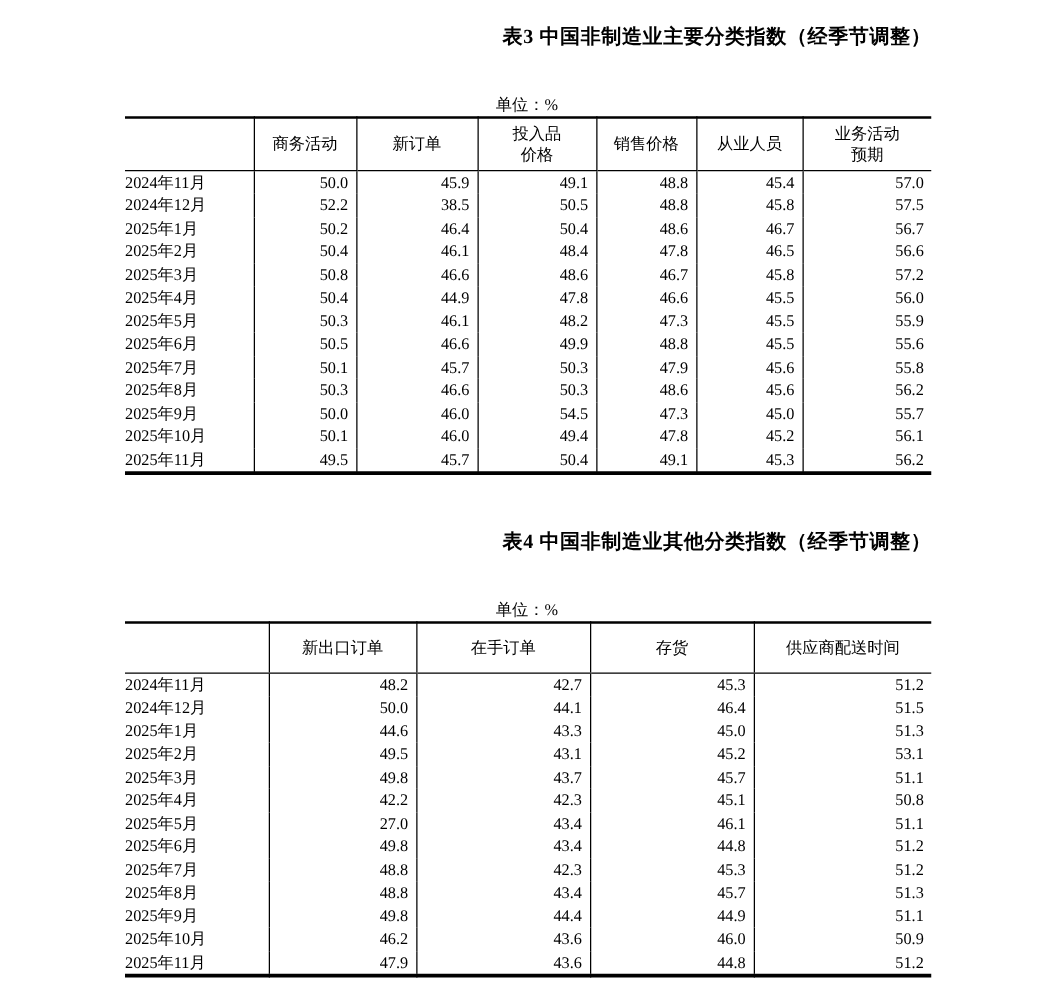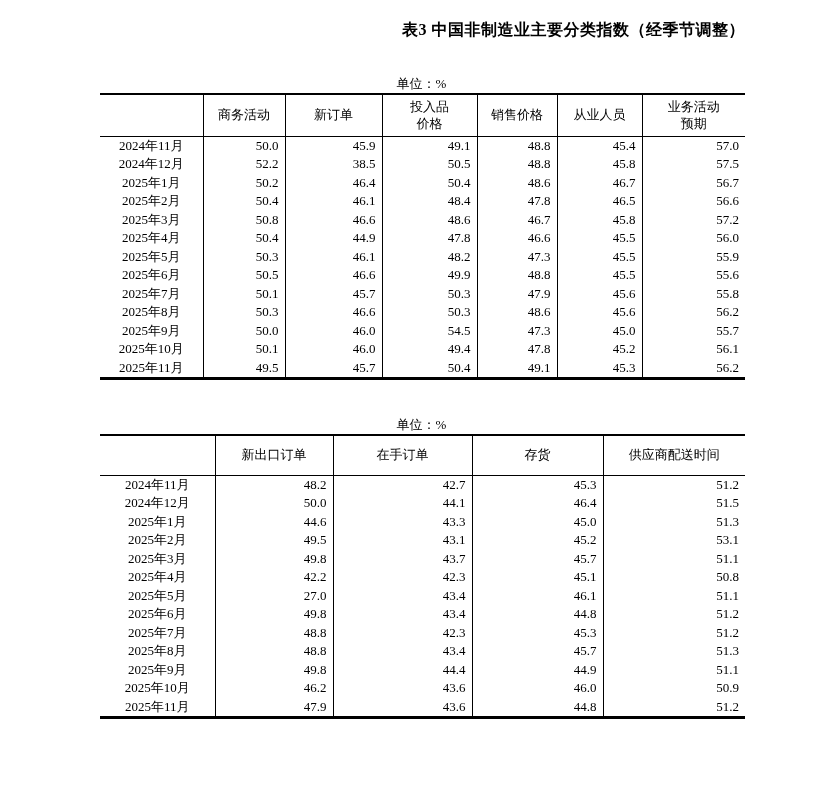--- a/index.html
+++ b/index.html
@@ -34,21 +34,21 @@
   th, td {
     font-weight: normal; font-size: 13px;
     overflow: hidden; white-space: nowrap;
   }
   thead th { border-bottom: 1px solid #000; text-align: center; vertical-align: middle; }
   th + th, td + td { border-left: 1px solid #000; }
   .t3 thead tr { height: 42px; }
   .t4 thead tr { height: 40px; }
   tbody tr { height: 18.5px; }
   tbody td { line-height: 18.5px; }
-  td.date { text-align: center; }
+  td.date { }
   td.num  { text-align: right; padding-right: 6px; }
   th.wrap { white-space: pre-line; line-height: 17px; }
 </style>
 </head>
 <body>
 
 <div class="doc">
 
   <div class="tbl-title t3-title">表3 中国非制造业主要分类指数（经季节调整）</div>
   <div class="unit-label">单位：%</div>
@@ -190,20 +190,21 @@
           <td class="num">49.5</td>
           <td class="num">45.7</td>
           <td class="num">50.4</td>
           <td class="num">49.1</td>
           <td class="num">45.3</td>
           <td class="num">56.2</td>
         </tr>
     </tbody>
   </table>
 
+  <div class="tbl-title t4-title">表4 中国非制造业其他分类指数（经季节调整）</div>
   <div class="unit-label">单位：%</div>
 
   <table class="t4">
     <colgroup>
       <col style="width:115px">
         <col style="width:118px">
         <col style="width:139px">
         <col style="width:131px">
         <col style="width:142px">
     </colgroup>

